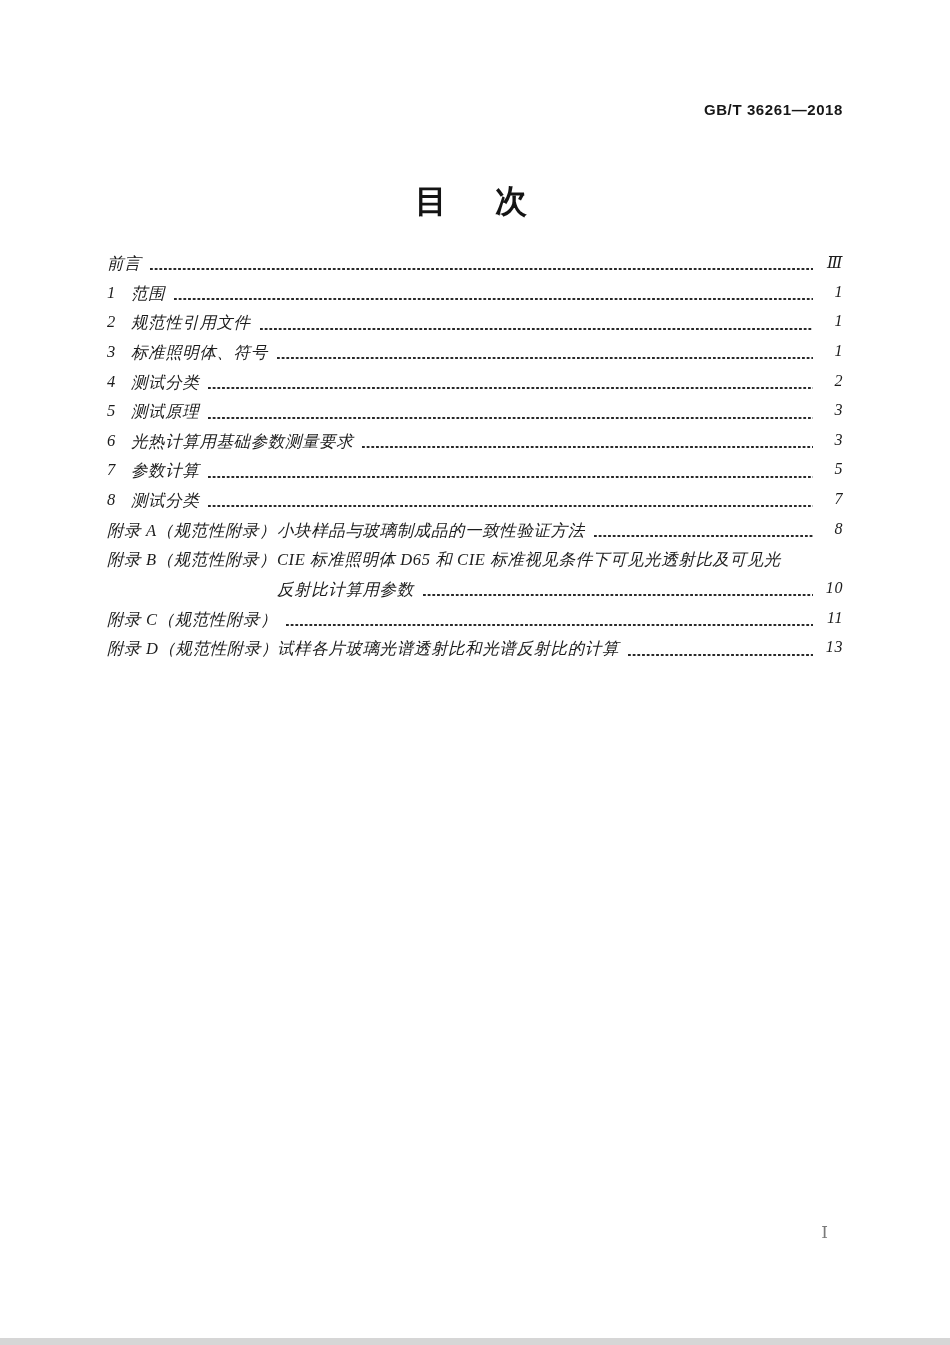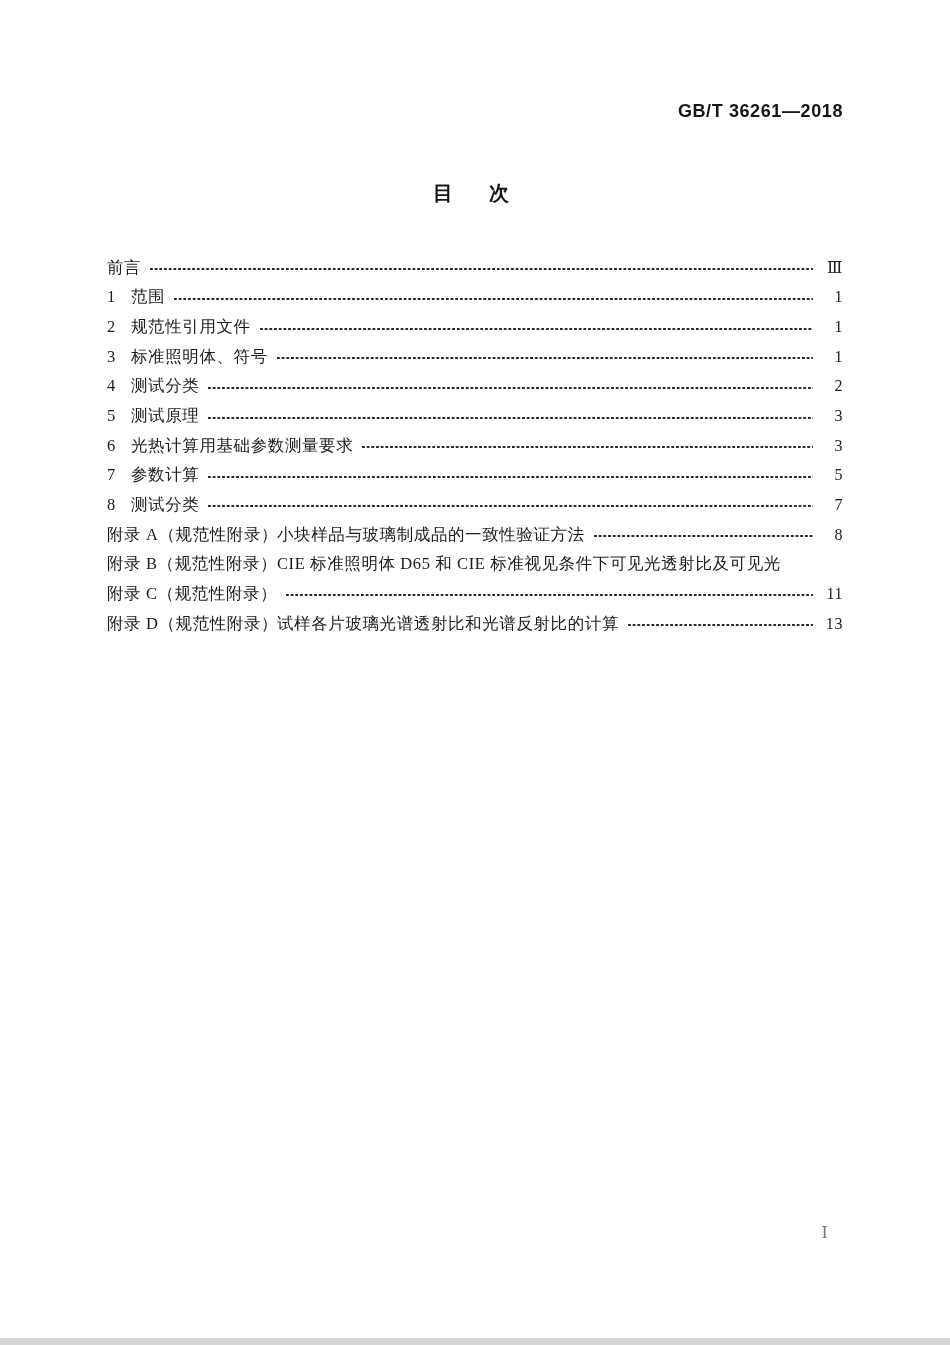--- a/index.html
+++ b/index.html
@@ -15,51 +15,52 @@
     overflow: hidden;
     font-family: "Liberation Serif", "DejaVu Serif", serif;
     color: #1c1c1c;
   }
   .std-header {
     position: absolute;
     top: 101px;
     right: 107px;
     font-family: "Liberation Sans", "DejaVu Sans", sans-serif;
     font-weight: bold;
-    font-size: 18px;
+    font-size: 15px;
     letter-spacing: 0.6px;
     color: #161616;
     white-space: pre;
   }
   .doc-title {
     position: absolute;
     top: 180px;
     left: 0;
     width: 100%;
     text-align: center;
     font-family: "Liberation Sans", "DejaVu Sans", sans-serif;
     font-weight: bold;
-    font-size: 20px;
+    font-size: 32px;
     letter-spacing: 8px;
     color: #141414;
     white-space: pre;
   }
   .toc {
     position: absolute;
     left: 107px;
     right: 107px;
     top: 253px;
   }
   .toc-row {
     display: flex;
-    align-items: center;
+    align-items: flex-start;
     height: 29.65px;
     font-size: 16.5px;
     letter-spacing: 0.6px;
     white-space: pre;
+    font-style: italic;
   }
   .toc-num {
     flex: 0 0 24px;
     width: 24px;
   }
   .toc-prefix {
     flex: 0 0 170px;
     width: 170px;
   }
   .toc-spacer {
@@ -184,20 +185,26 @@
       <span class="leader"></span>
       <span class="toc-page">8</span>
     </div>
 
     <div class="toc-row">
       <span class="toc-prefix">附录 B（规范性附录）</span>
       <span class="toc-label">CIE 标准照明体 D65 和 CIE 标准视见条件下可见光透射比及可见光</span>
       <span class="no-leader-fill"></span>
     </div>
 
+    <div class="toc-row">
+      <span class="toc-spacer"></span>
+      <span class="toc-label">反射比计算用参数</span>
+      <span class="leader"></span>
+      <span class="toc-page">10</span>
+    </div>
 
     <div class="toc-row">
       <span class="toc-prefix">附录 C（规范性附录）</span>
       <span class="leader"></span>
       <span class="toc-page">11</span>
     </div>
 
     <div class="toc-row">
       <span class="toc-prefix">附录 D（规范性附录）</span>
       <span class="toc-label">试样各片玻璃光谱透射比和光谱反射比的计算</span>

